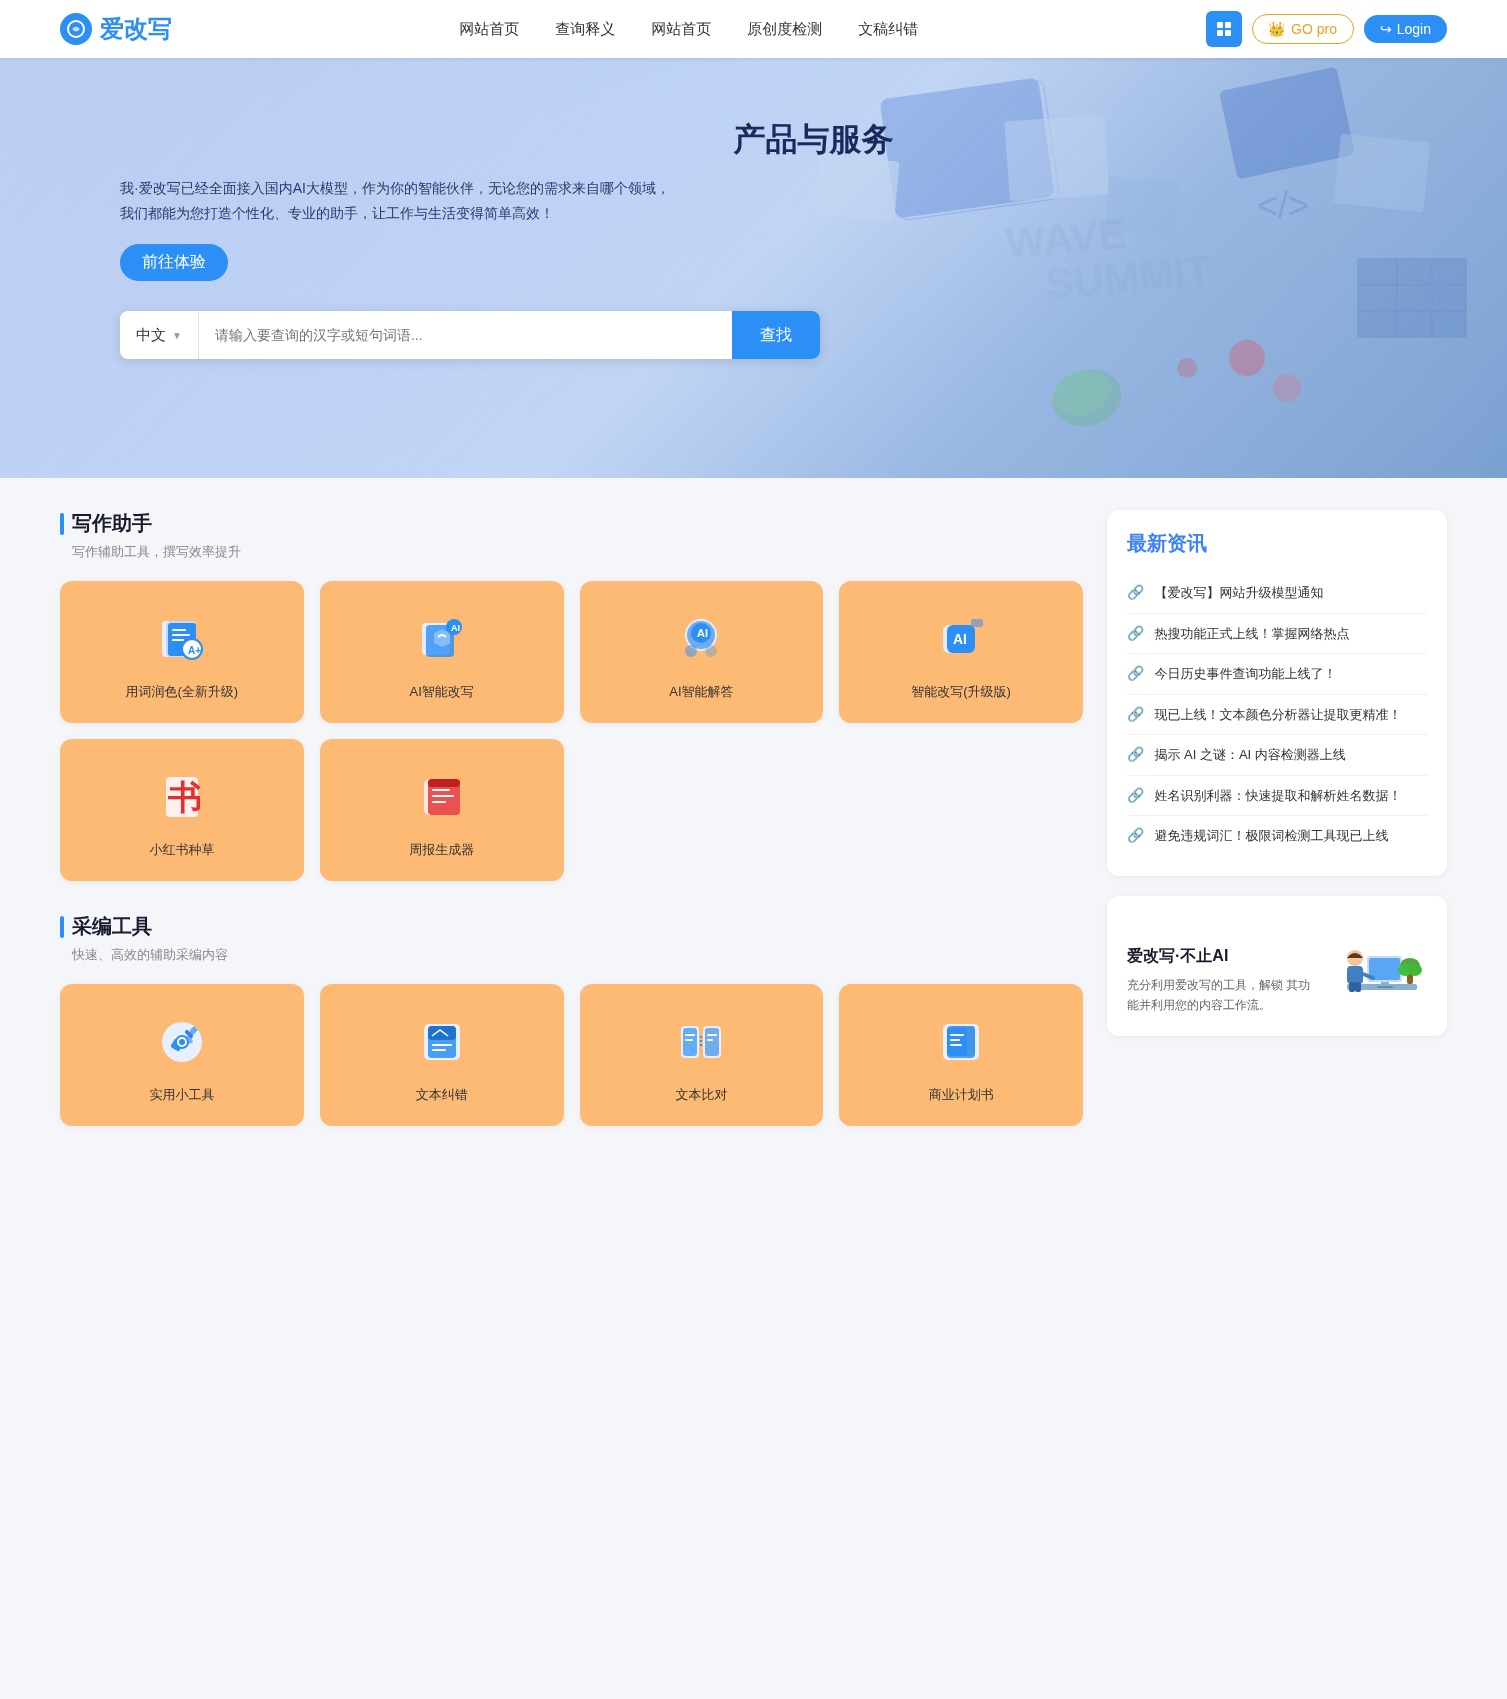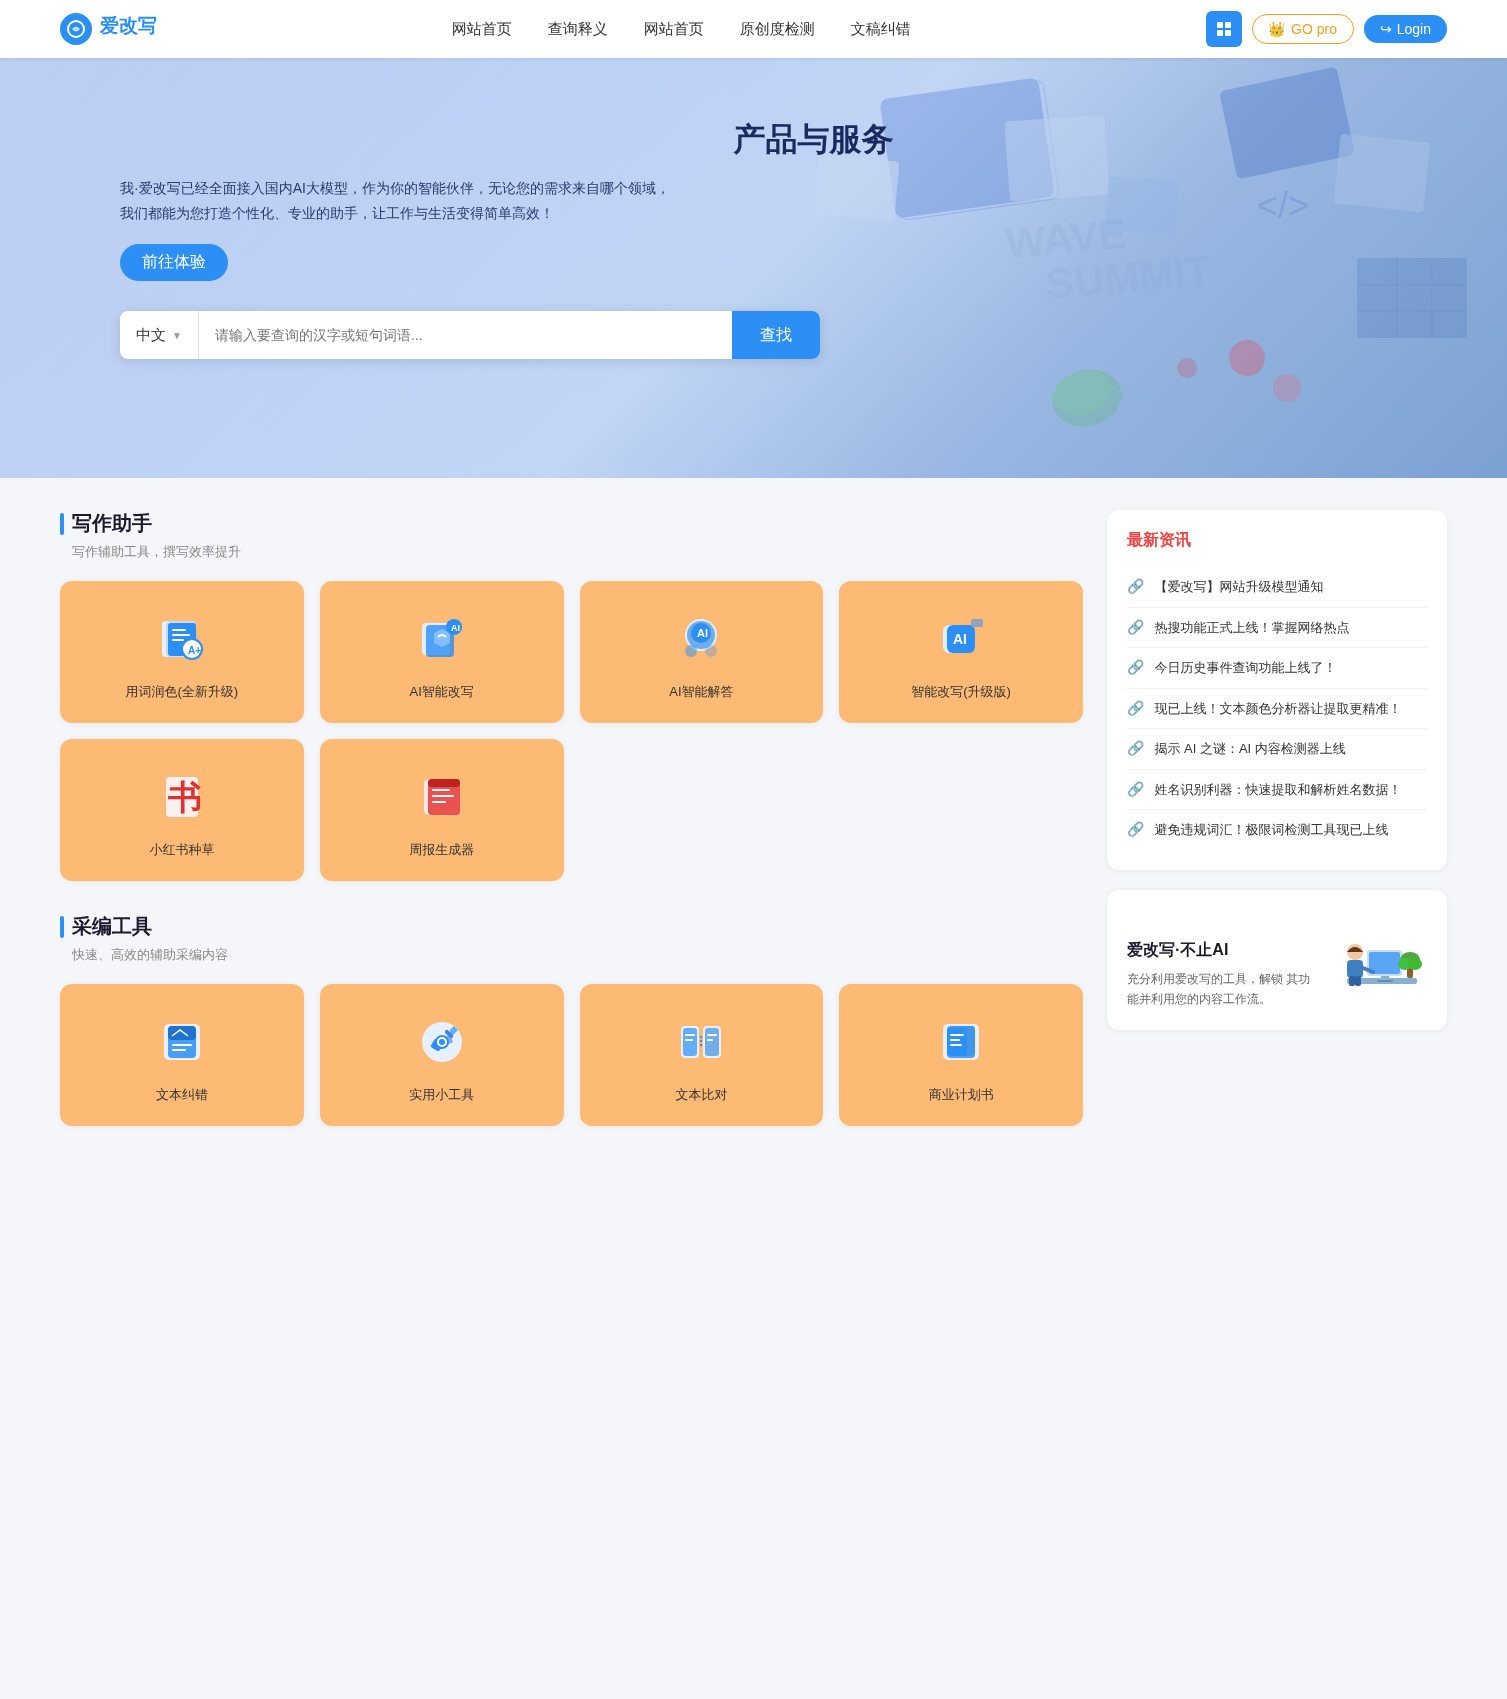--- a/index.html
+++ b/index.html
@@ -4,21 +4,21 @@
   <style>
     * { box-sizing: border-box; margin: 0; padding: 0; }
     body { font-family: -apple-system, BlinkMacSystemFont, 'PingFang SC', 'Microsoft YaHei', sans-serif; background: #f5f6fa; color: #333; }
 
     
     .navbar {
       display: flex; align-items: center; justify-content: space-between;
       padding: 0 60px; height: 58px; background: #fff;
       box-shadow: 0 1px 4px rgba(0,0,0,0.08); position: relative; z-index: 10;
     }
-    .nav-logo { display: flex; align-items: flex-start; gap: 8px; font-size: 19px; font-weight: 700; color: #2b8ff5; }
+    .nav-logo { display: flex; align-items: flex-start; gap: 8px; font-size: 24px; font-weight: 700; color: #2b8ff5; }
     .nav-logo-icon { width: 32px; height: 32px; background: #2b8ff5; border-radius: 50%; display: flex; align-items: center; justify-content: center; color: #fff; font-size: 14px; }
     .nav-links { display: flex; gap: 36px; font-size: 15px; color: #333; }
     .nav-links a { text-decoration: none; color: #333; cursor: pointer; }
     .nav-actions { display: flex; gap: 10px; align-items: center; }
     .btn-grid { background: #2b8ff5; border: none; border-radius: 6px; width: 36px; height: 36px; cursor: pointer; display: flex; align-items: center; justify-content: center; }
     .btn-grid span { display: grid; grid-template-columns: 1fr 1fr; gap: 2px; }
     .btn-grid span i { width: 6px; height: 6px; background: #fff; border-radius: 1px; display: block; }
     .btn-go-pro { background: #fff; border: 1px solid #f0a020; border-radius: 20px; padding: 6px 16px; font-size: 14px; color: #f0a020; cursor: pointer; display: flex; align-items: center; gap: 5px; }
     .btn-login { background: #2b8ff5; border: none; border-radius: 20px; padding: 6px 16px; font-size: 14px; color: #fff; cursor: pointer; display: flex; align-items: center; gap: 5px; }
 
@@ -76,21 +76,21 @@
       background: #fdba74; border-radius: 12px; padding: 28px 16px 22px;
       display: flex; flex-direction: column; align-items: center; gap: 14px;
       cursor: pointer; transition: box-shadow 0.2s;
       box-shadow: 0 1px 6px rgba(0,0,0,0.06);
     }
     .card-icon { width: 60px; height: 60px; display: flex; align-items: center; justify-content: center; }
     .card-label { font-size: 13px; color: #333; text-align: center; }
 
     
     .news-panel { background: #fff; border-radius: 12px; padding: 20px; margin-bottom: 20px; box-shadow: 0 1px 6px rgba(0,0,0,0.06); }
-    .news-title { font-size: 16px; font-weight: 700; color: #ef4444; margin-bottom: 16px; font-family: Liberation Serif, serif; }
+    .news-title { font-size: 20px; font-weight: 700; color: #3b82f6; margin-bottom: 16px; font-family: Liberation Serif, serif; }
     .news-item { display: flex; align-items: flex-start; gap: 10px; padding: 10px 0; border-bottom: 1px solid #f0f0f0; cursor: pointer; }
     .news-item:last-child { border-bottom: none; }
     .news-link-icon { color: #2b8ff5; font-size: 14px; flex-shrink: 0; margin-top: 1px; }
     .news-text { font-size: 13px; color: #333; line-height: 1.5; }
 
     .promo-panel { background: #fff; border-radius: 12px; padding: 20px; box-shadow: 0 1px 6px rgba(0,0,0,0.06); display: flex; align-items: flex-end; gap: 10px; overflow: hidden; }
     .promo-content { flex: 1; }
     .promo-title { font-size: 16px; font-weight: 700; color: #1a1a2e; margin-bottom: 8px; }
     .promo-desc { font-size: 12px; color: #666; line-height: 1.7; }
     .promo-img { width: 100px; height: 100px; flex-shrink: 0; }
@@ -289,47 +289,47 @@
         <div class="section-title-bar"></div>
         <span>采编工具</span>
       </div>
       <p class="section-desc">快速、高效的辅助采编内容</p>
 
       <div class="cards-grid">
 
         <div class="card">
           <div class="card-icon">
             <svg width="56" height="56" viewBox="0 0 56 56">
-              <rect x="10" y="10" width="36" height="36" rx="5" fill="#e8f0ff"></rect>
-              <rect x="14" y="12" width="28" height="32" rx="4" fill="#2b8ff5" opacity="0.85"></rect>
-
-              <rect x="14" y="12" width="28" height="14" rx="4" fill="#1060c0" opacity="0.7"></rect>
-              <path d="M18 22 L26 16 L34 22" stroke="#fff" stroke-width="1.5" fill="none"></path>
-
-              <rect x="18" y="30" width="20" height="2" rx="1" fill="#fff"></rect>
-              <rect x="18" y="35" width="14" height="2" rx="1" fill="#fff"></rect>
-            </svg>
-          </div>
-          <span class="card-label">文本纠错</span>
-        </div>
-
-        <div class="card">
-          <div class="card-icon">
-            <svg width="56" height="56" viewBox="0 0 56 56">
               <circle cx="28" cy="28" r="20" fill="#e8f0ff"></circle>
               <rect x="18" y="26" width="10" height="10" rx="2" fill="#2b8ff5" transform="rotate(30 23 31)"></rect>
               <rect x="30" y="22" width="8" height="8" rx="1" fill="#5090f0" opacity="0.7" transform="rotate(-20 34 26)"></rect>
               <circle cx="28" cy="28" r="6" fill="#fff" stroke="#2b8ff5" stroke-width="2"></circle>
               <circle cx="28" cy="28" r="3" fill="#2b8ff5"></circle>
 
               <path d="M36 16 L40 12 L44 16 L38 22 L36 20Z" fill="#2b8ff5" opacity="0.7"></path>
               <rect x="30" y="18" width="10" height="4" rx="2" fill="#4080e0" transform="rotate(45 35 20)"></rect>
             </svg>
           </div>
           <span class="card-label">实用小工具</span>
+        </div>
+
+        <div class="card">
+          <div class="card-icon">
+            <svg width="56" height="56" viewBox="0 0 56 56">
+              <rect x="10" y="10" width="36" height="36" rx="5" fill="#e8f0ff"></rect>
+              <rect x="14" y="12" width="28" height="32" rx="4" fill="#2b8ff5" opacity="0.85"></rect>
+
+              <rect x="14" y="12" width="28" height="14" rx="4" fill="#1060c0" opacity="0.7"></rect>
+              <path d="M18 22 L26 16 L34 22" stroke="#fff" stroke-width="1.5" fill="none"></path>
+
+              <rect x="18" y="30" width="20" height="2" rx="1" fill="#fff"></rect>
+              <rect x="18" y="35" width="14" height="2" rx="1" fill="#fff"></rect>
+            </svg>
+          </div>
+          <span class="card-label">文本纠错</span>
         </div>
 
         <div class="card">
           <div class="card-icon">
             <svg width="56" height="56" viewBox="0 0 56 56">
               <rect x="8" y="12" width="18" height="32" rx="4" fill="#e8f0ff"></rect>
               <rect x="10" y="14" width="14" height="28" rx="3" fill="#2b8ff5" opacity="0.7"></rect>
               <rect x="30" y="12" width="18" height="32" rx="4" fill="#e8f0ff"></rect>
               <rect x="32" y="14" width="14" height="28" rx="3" fill="#4090e0" opacity="0.7"></rect>
               <line x1="28" y1="22" x2="28" y2="34" stroke="#2b8ff5" stroke-width="2" stroke-dasharray="2,2"></line>

